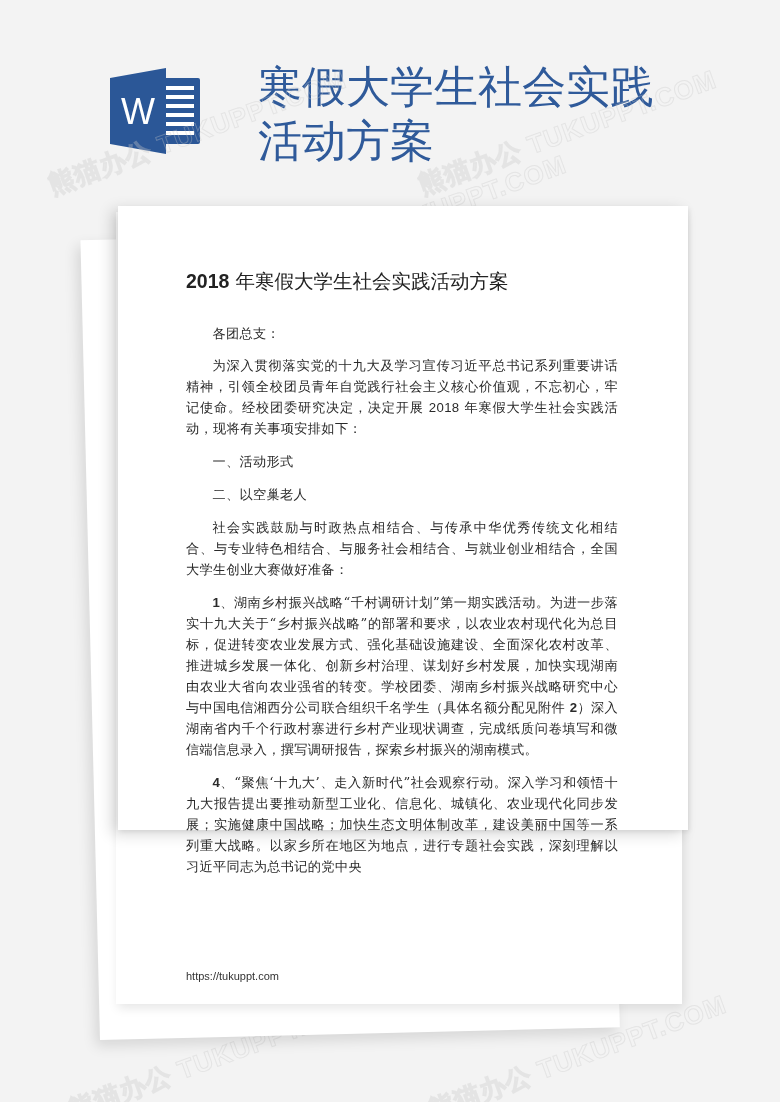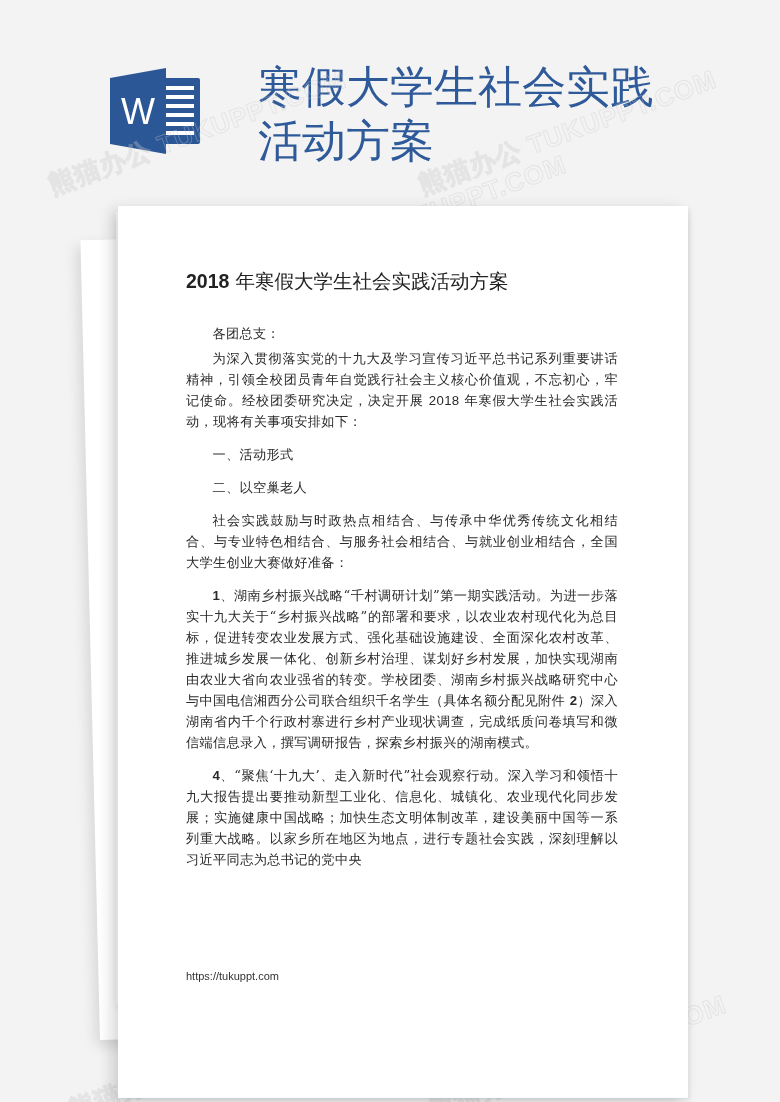--- a/index.html
+++ b/index.html
@@ -54,21 +54,21 @@
       width: 566px;
       height: 792px;
       background: #ffffff;
       box-shadow: 2px 4px 10px rgba(0,0,0,0.10);
     }
     .page {
       position: absolute;
       left: 118px;
       top: 206px;
       width: 570px;
-      height: 892px;
+      height: 624px;
       background: #ffffff;
       box-shadow: -6px 4px 14px rgba(0,0,0,0.16), 2px 2px 4px rgba(0,0,0,0.06);
     }
     .doc {
       position: absolute;
       left: 68px;
       top: 62px;
       width: 432px;
       color: #2a2a2a;
       font-size: 13.2px;
@@ -85,21 +85,21 @@
     .doc-title .num {
       font-family: "Liberation Sans", "DejaVu Sans", sans-serif;
       font-weight: bold;
     }
     .p {
       margin: 0 0 12px 0;
       text-indent: 2em;
       text-align: justify;
       letter-spacing: 0.35px;
     }
-    .p.salutation { margin-bottom: 4px; }
+    .p.salutation { margin-bottom: 11px; }
     .p b, .num {
       font-family: "Liberation Sans", "DejaVu Sans", sans-serif;
     }
     .p .lead {
       font-family: "Liberation Sans", "DejaVu Sans", sans-serif;
       font-weight: bold;
     }
     .footer-url {
       position: absolute;
       left: 68px;

